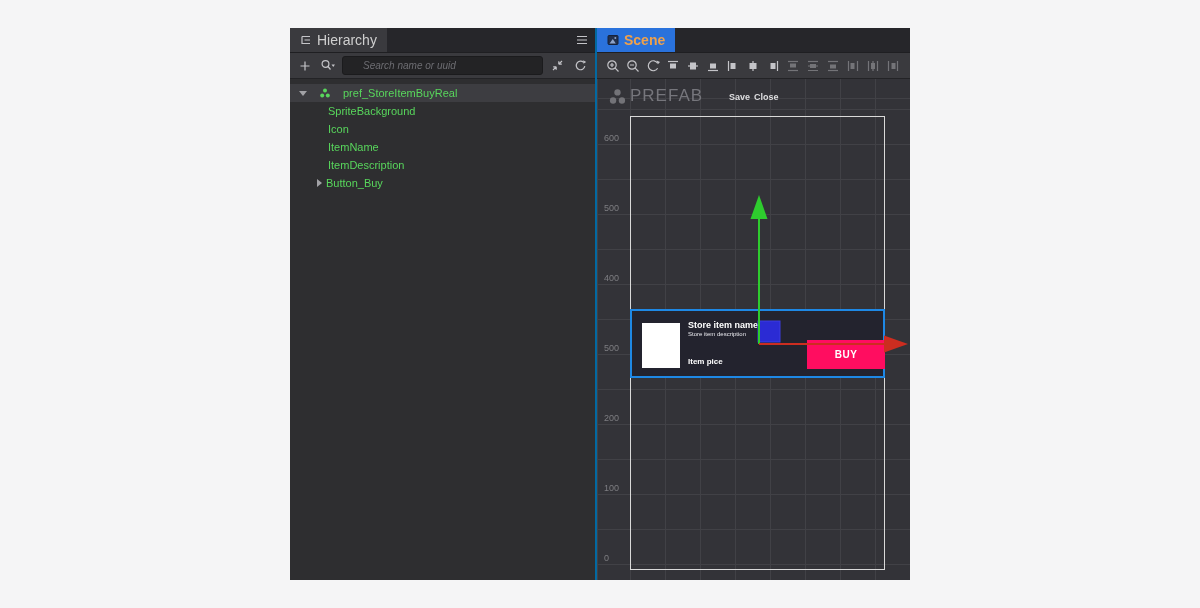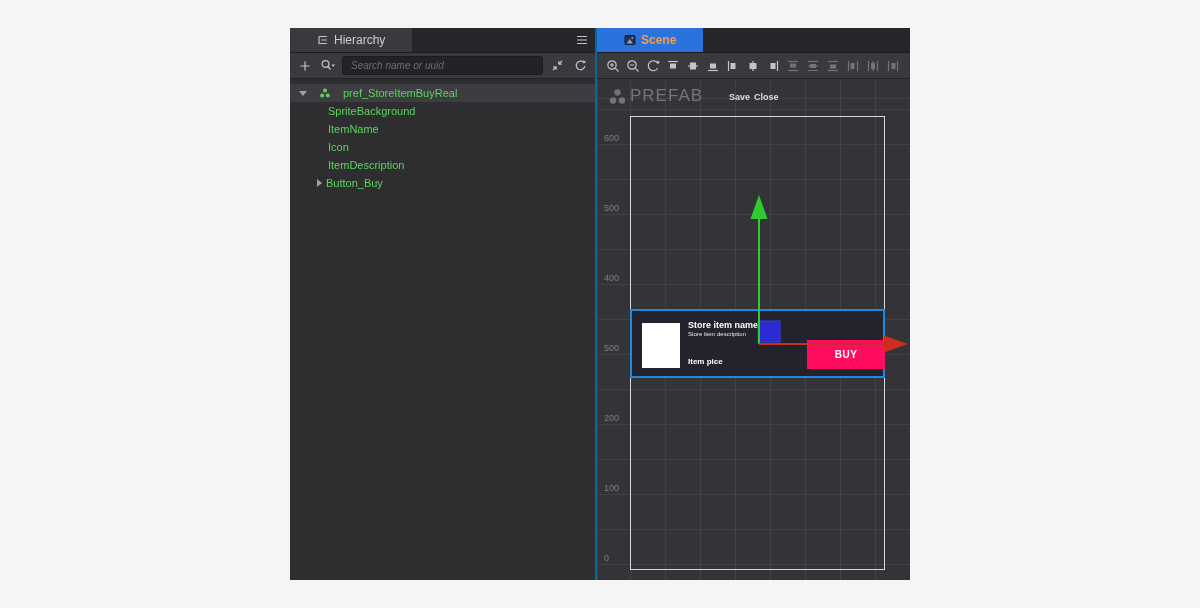--- a/index.html
+++ b/index.html
@@ -6,36 +6,36 @@
   body{
     width:1200px;height:608px;position:relative;overflow:hidden;
     background:#f5f5f6;
     font-family:"Liberation Sans",sans-serif;
     -webkit-font-smoothing:antialiased;
   }
   .window{position:absolute;left:290px;top:28px;width:620px;height:552px;display:flex;background:#2e2e30;}
 
   
   .tabbar{height:24px;background:#26262a;display:flex;align-items:stretch;flex:none;border-bottom:1px solid #1f1f22;}
-  .tab{display:flex;align-items:center;gap:5px;padding:0 27px;font-size:12px;color:#cfcfcf;}
+  .tab{display:flex;align-items:center;gap:5px;padding:0 10px;font-size:14px;color:#cfcfcf;}
   .spacer{flex:1;}
   .toolbar{height:25px;background:#3a3a3e;border-bottom:1px solid #232326;display:flex;align-items:center;flex:none;}
   svg{display:block;}
   .ic{stroke:#c4c4c8;stroke-width:1.2;fill:none;}
   .icf{fill:#c4c4c8;stroke:none;}
 
   
   .hier{width:305px;display:flex;flex-direction:column;}
   .hier-tab{background:#3a3a3e;}
   .menu-btn{width:26px;display:flex;align-items:center;justify-content:center;}
   .hier .toolbar{padding:0 6px;gap:5px;}
   .tbtn{width:18px;height:18px;display:flex;align-items:center;justify-content:center;flex:none;}
   .search{
     flex:1;height:17px;background:#232325;border:1px solid #1b1b1d;border-radius:3px;
-    color:#cfcfcf;font-size:10px;padding:0 8px;outline:none;min-width:0;
+    color:#cfcfcf;font-size:10px;padding:0 20px;outline:none;min-width:0;
     font-family:"Liberation Sans",sans-serif;
   }
   .search::placeholder{color:#6d6d72;font-style:italic;}
   .tree{flex:1;background:#2e2e30;color:#58d65c;font-size:11px;padding-top:5px;}
   .row{height:18px;display:flex;align-items:center;white-space:nowrap;}
   .row.root{background:#3d3d41;padding-left:9px;gap:12px;}
   .row.child{padding-left:38px;}
   .row.child.has-caret{padding-left:27px;gap:4px;}
   .caret-down{width:0;height:0;border-left:4px solid transparent;border-right:4px solid transparent;border-top:5px solid #a2a2a6;}
   .caret-right{width:0;height:0;border-top:4px solid transparent;border-bottom:4px solid transparent;border-left:5px solid #a2a2a6;}
@@ -131,24 +131,24 @@
             <circle cx="3.2" cy="8.5" r="2" fill="currentColor"></circle>
             <circle cx="8.8" cy="8.5" r="2" fill="currentColor"></circle>
           </svg>
         </span>
         <span>pref_StoreItemBuyReal</span>
       </div>
       <div class="row child">
         <span>SpriteBackground</span>
       </div>
       <div class="row child">
+        <span>Icon</span>
+      </div>
+      <div class="row child">
         <span>ItemName</span>
-      </div>
-      <div class="row child">
-        <span>Icon</span>
       </div>
       <div class="row child">
         <span>ItemDescription</span>
       </div>
       <div class="row child has-caret">
         <span class="caret-right"></span>
         <span>Button_Buy</span>
       </div>
     </div>
   </div>

